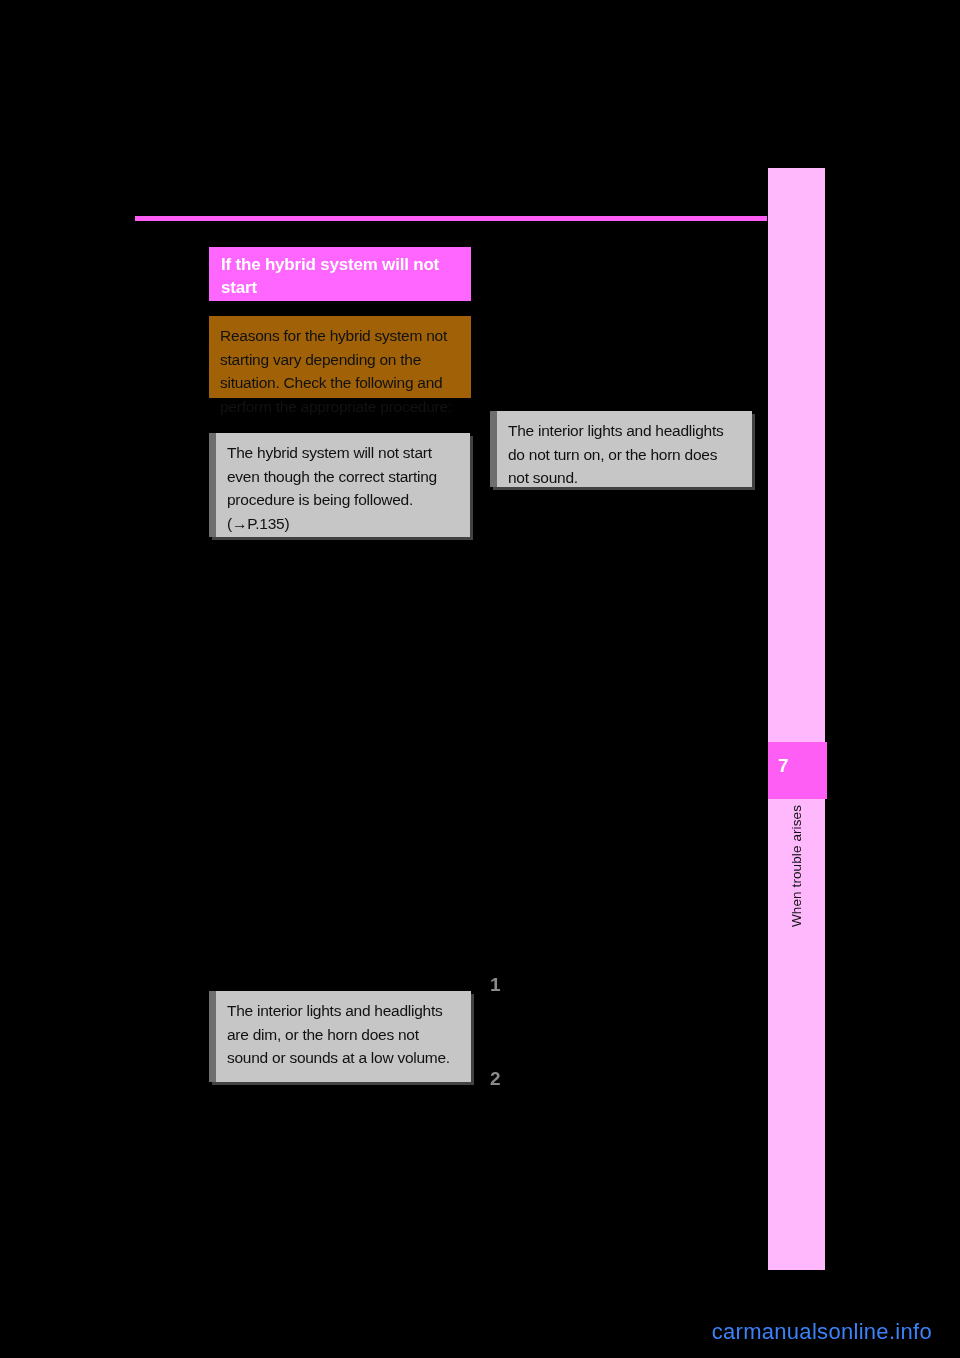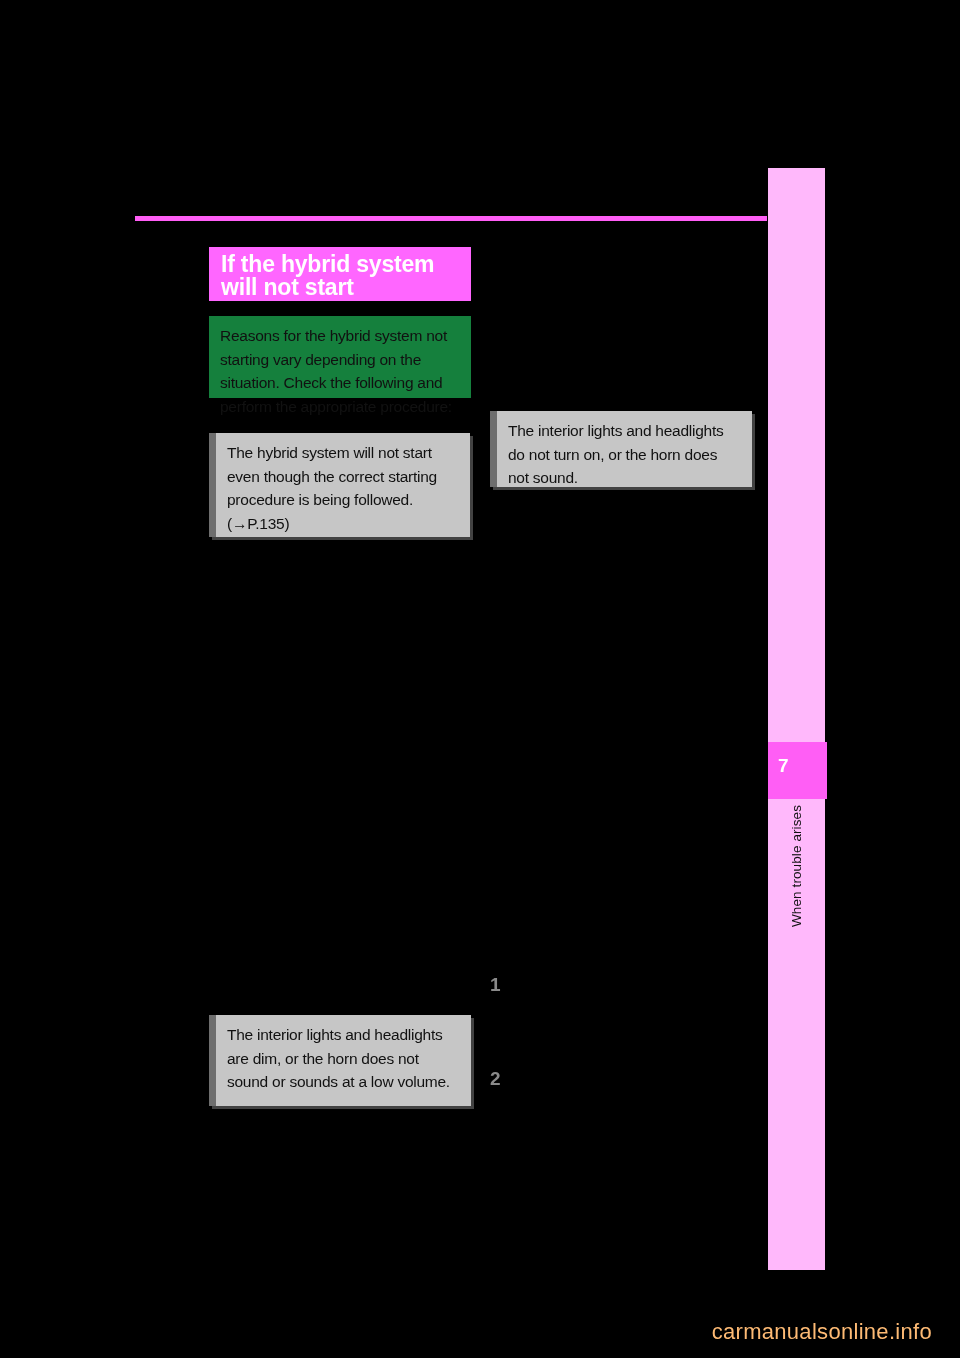--- a/index.html
+++ b/index.html
@@ -39,42 +39,42 @@
     top: 247px;
     width: 262px;
     height: 54px;
     background: #ff66ff;
     box-sizing: border-box;
     padding: 6px 12px 0 12px;
   }
   .title-banner .title-text {
     display: block;
     color: #ffffff;
-    font-size: 23px;
+    font-size: 17px;
     font-weight: bold;
     line-height: 23px;
     letter-spacing: -0.2px;
   }
 
   
   .box {
     position: absolute;
     box-sizing: border-box;
   }
   .box .box-text {
     display: block;
     color: #111111;
     font-size: 15.5px;
     line-height: 23.5px;
     letter-spacing: -0.25px;
   }
 
   
   .box.light {
-    background: #15803d;
+    background: #a16207;
     padding: 8px 11px 8px 11px;
   }
 
   
   .box.barred {
     background: #c6c6c6;
     border-left: 7px solid #6e6e6e;
     padding: 8px 11px 0 11px;
     box-shadow: 3px 3px 0 0 rgba(120,120,120,0.55);
   }
@@ -133,21 +133,21 @@
     font-size: 13.5px;
     letter-spacing: 0.1px;
     white-space: nowrap;
   }
 
   
   .watermark {
     position: absolute;
     right: 28px;
     bottom: 14px;
-    color: #fdba74;
+    color: #3b82f6;
     font-size: 22px;
     letter-spacing: 0.3px;
     line-height: 24px;
   }
 </style>
 </head>
 <body>
 
 <div class="page">
 
@@ -163,21 +163,21 @@
 
   <div class="box barred" style="left:209px; top:433px; width:261px; height:104px;">
     <span class="box-text">The hybrid system will not start even though the correct starting procedure is being followed. (→P.135)</span>
   </div>
 
   <div class="box barred" style="left:490px; top:411px; width:262px; height:76px;">
     <span class="box-text">The interior lights and headlights do not turn on, or the horn does not sound.</span>
   </div>
 
 
-  <div class="box barred" style="left:209px; top:991px; width:262px; height:91px;margin-top:24px;">
+  <div class="box barred" style="left:209px; top:991px; width:262px; height:91px;">
     <span class="box-text">The interior lights and headlights are dim, or the horn does not sound or sounds at a low volume.</span>
   </div>
 
   <div class="step-num" style="left:490px; top:975px;">1</div>
   <div class="step-num" style="left:490px; top:1069px;">2</div>
 
   <div class="side-strip"></div>
   <div class="side-tab">
     <span class="tab-num">7</span>
   </div>

